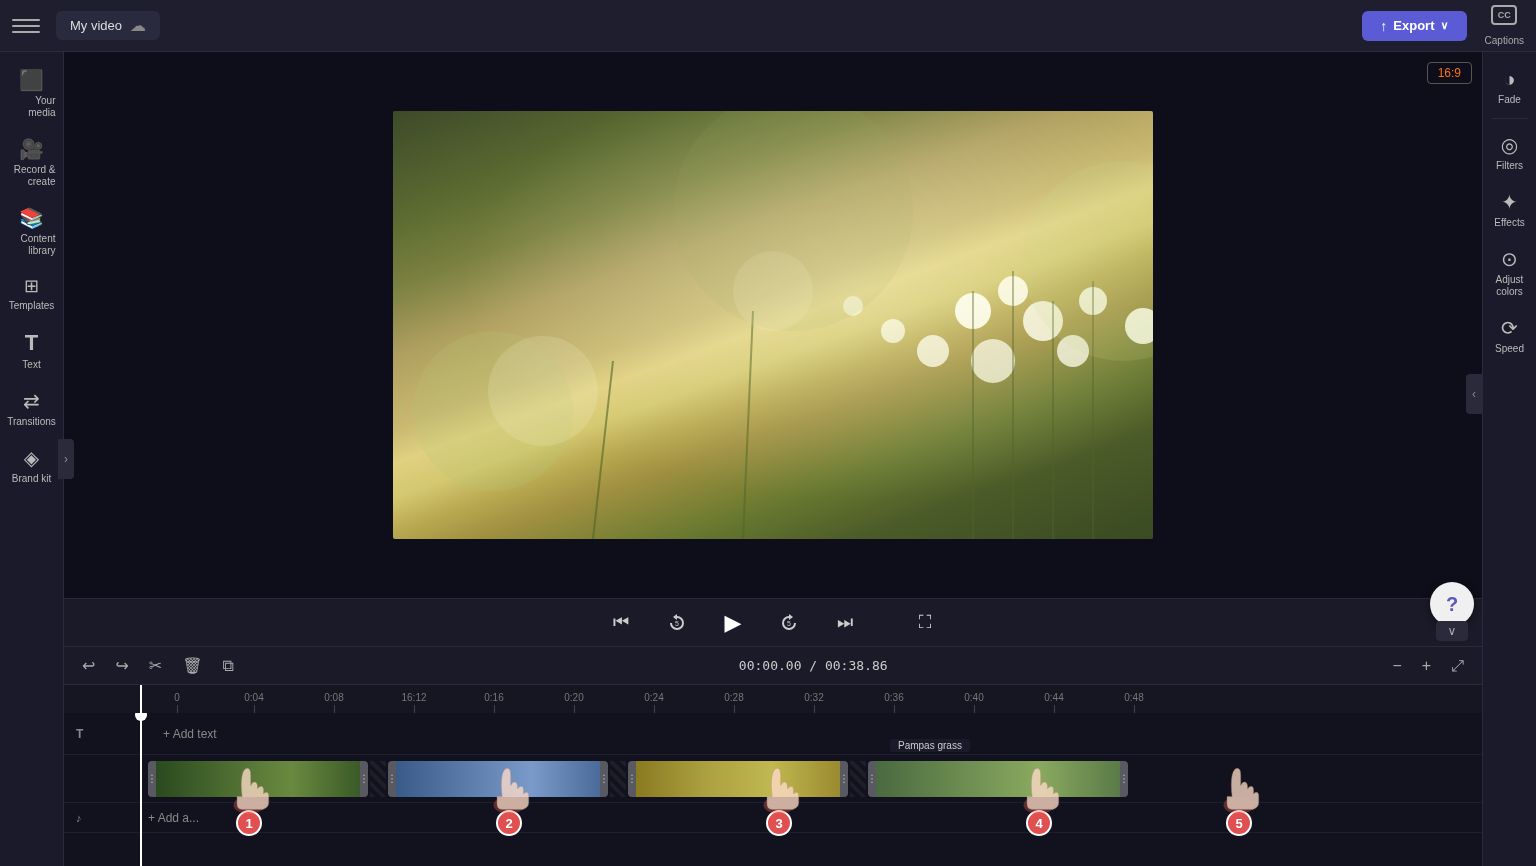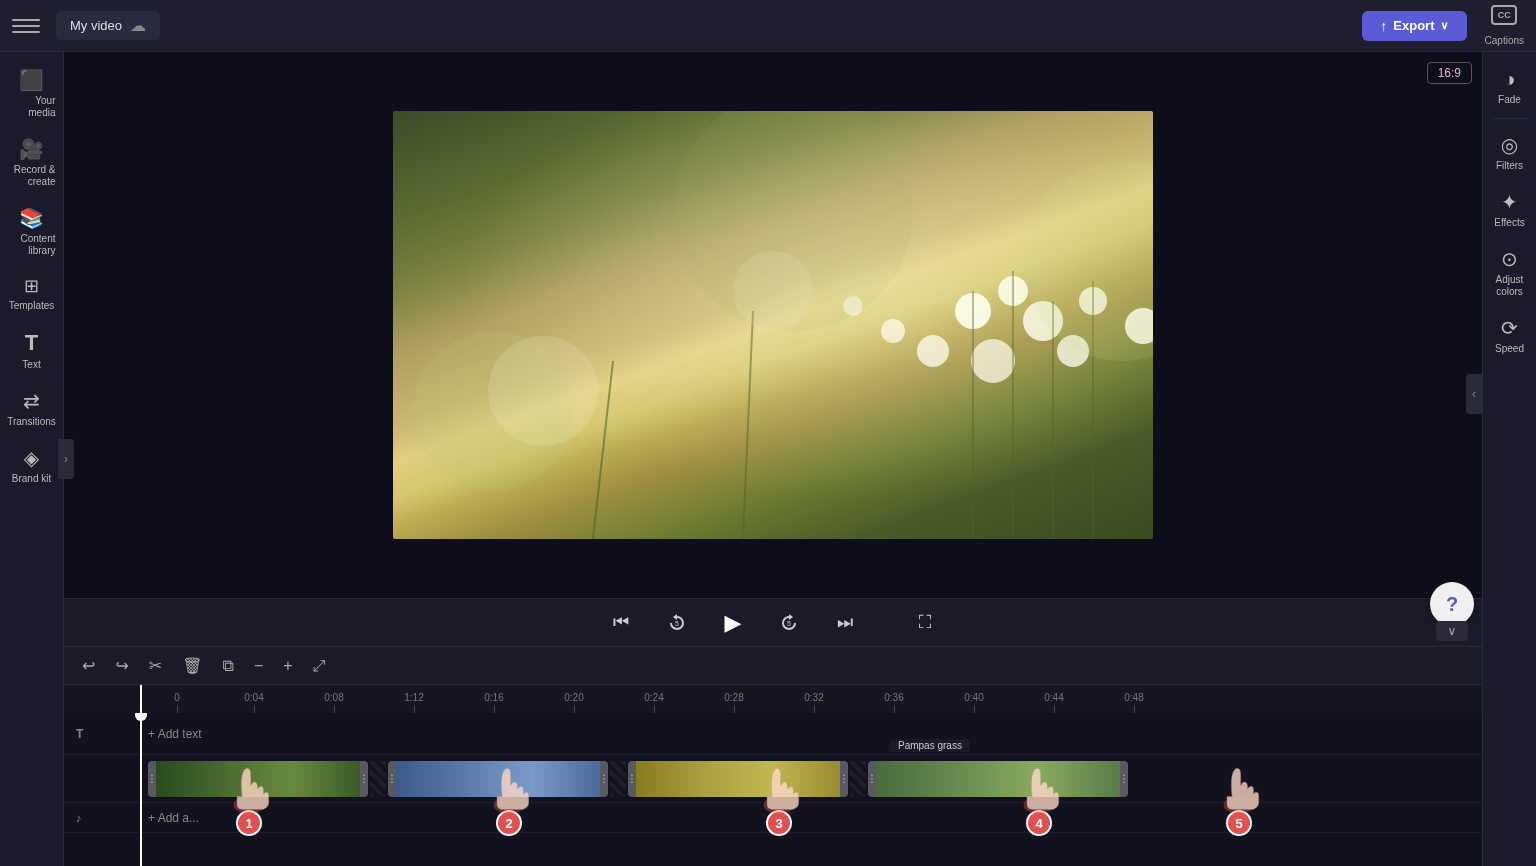--- a/index.html
+++ b/index.html
@@ -118,21 +118,21 @@
       position: relative;
       background: #0e0e1a;
       overflow: hidden;
     }
     .aspect-btn {
       position: absolute;
       top: 10px;
       right: 10px;
       background: transparent;
       border: 1px solid #555;
-      color: #f9a8d4;
+      color: #f97316;
       padding: 3px 10px;
       font-size: 12px;
       border-radius: 4px;
       cursor: pointer;
     }
     .video-frame {
       width: 760px;
       height: 428px;
       background: #2a3020;
       border-radius: 2px;
@@ -262,21 +262,21 @@
     .track-content {
       flex: 1;
       height: 100%;
       position: relative;
       display: flex;
       align-items: center;
       gap: 0;
     }
     
     .text-track-row .track-content {
-      color: #888; font-size: 12px;
+      color: #888; font-size: 12px; margin-left: 15px;
     }
     .add-text-btn {
       display: flex; align-items: center; gap: 4px;
       color: #888; font-size: 12px; cursor: pointer;
       padding: 4px 8px;
     }
     
     .video-track-row .track-content {
       padding: 2px 8px;
     }
@@ -576,20 +576,25 @@
     </div>
 
     <div class="timeline-area">
 
       <div class="timeline-toolbar">
         <button class="tl-tool-btn" title="Undo">↩</button>
         <button class="tl-tool-btn" title="Redo">↪</button>
         <button class="tl-tool-btn" title="Cut">✂</button>
         <button class="tl-tool-btn" title="Delete">🗑</button>
         <button class="tl-tool-btn" title="Duplicate">⧉</button>
+        <div class="tl-time">
+          <span>00:00.00</span>
+          <span> / </span>
+          <span>00:38.86</span>
+        </div>
         <button class="tl-zoom-btn">−</button>
         <button class="tl-zoom-btn">+</button>
         <button class="tl-zoom-btn">⤢</button>
       </div>
 
       <div class="timeline-ruler" style="position:relative;">
         <div class="playhead-line"></div>
         <div class="ruler-marks" style="display:flex;gap:0;">
           <div class="ruler-mark" style="width:74px;">
               <span class="ruler-label">0</span>
@@ -597,21 +602,21 @@
             </div>
           <div class="ruler-mark" style="width:80px;">
               <span class="ruler-label">0:04</span>
               <div class="ruler-tick"></div>
             </div>
           <div class="ruler-mark" style="width:80px;">
               <span class="ruler-label">0:08</span>
               <div class="ruler-tick"></div>
             </div>
           <div class="ruler-mark" style="width:80px;">
-              <span class="ruler-label">1:12</span>
+              <span class="ruler-label">16:12</span>
               <div class="ruler-tick"></div>
             </div>
           <div class="ruler-mark" style="width:80px;">
               <span class="ruler-label">0:16</span>
               <div class="ruler-tick"></div>
             </div>
           <div class="ruler-mark" style="width:80px;">
               <span class="ruler-label">0:20</span>
               <div class="ruler-tick"></div>
             </div>

